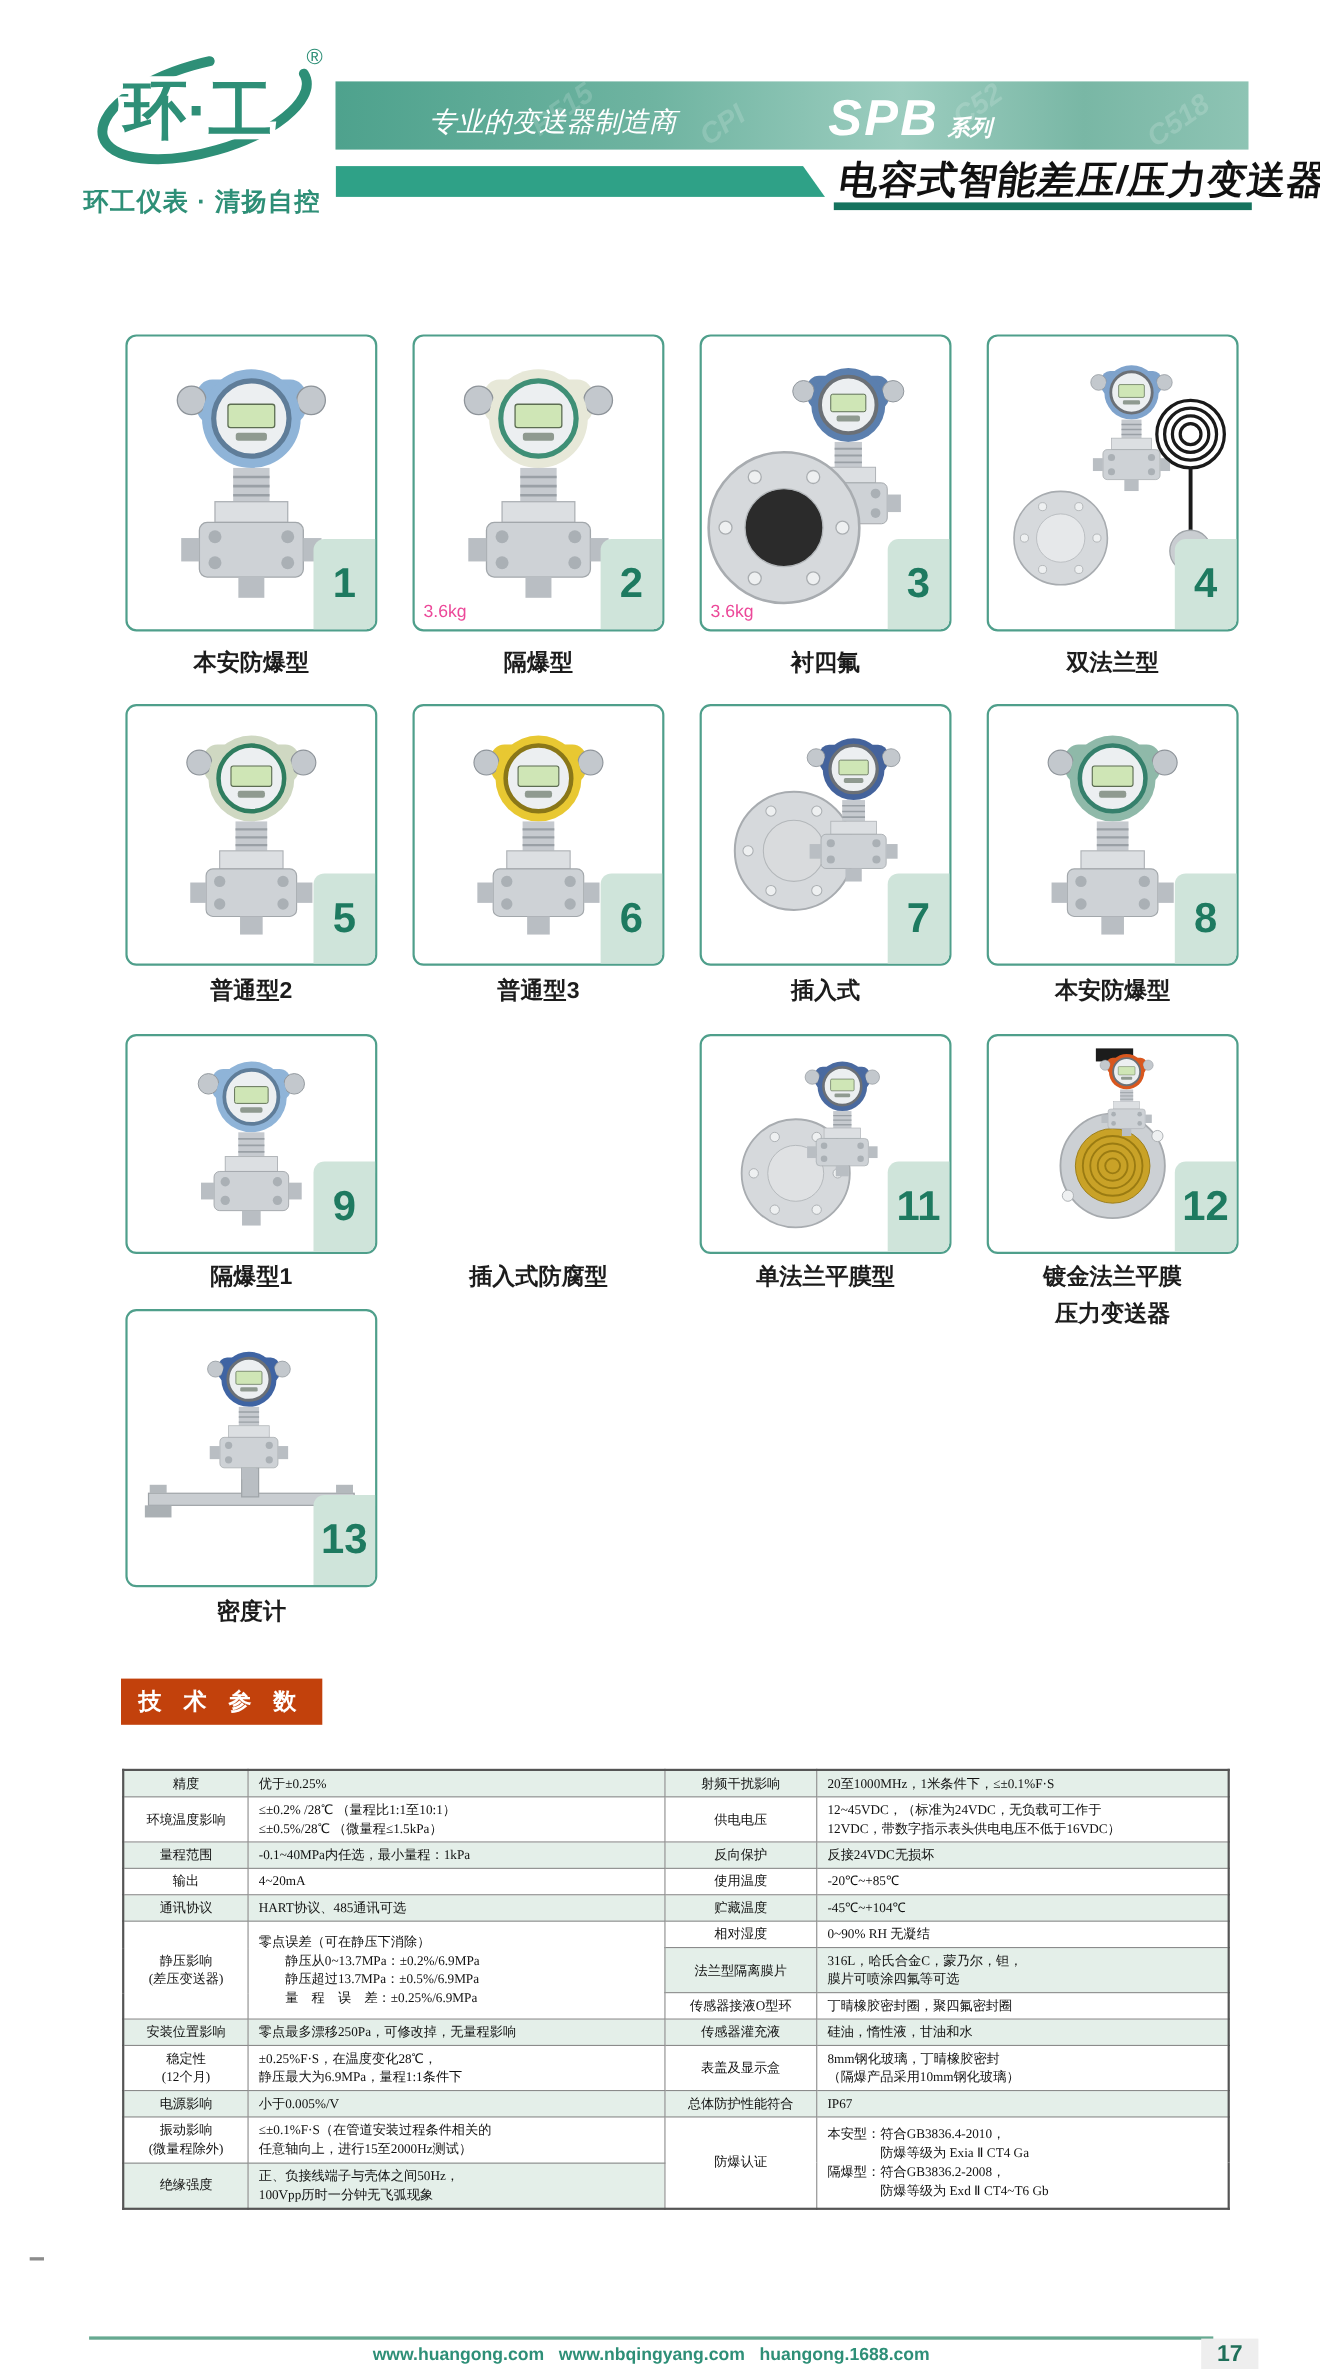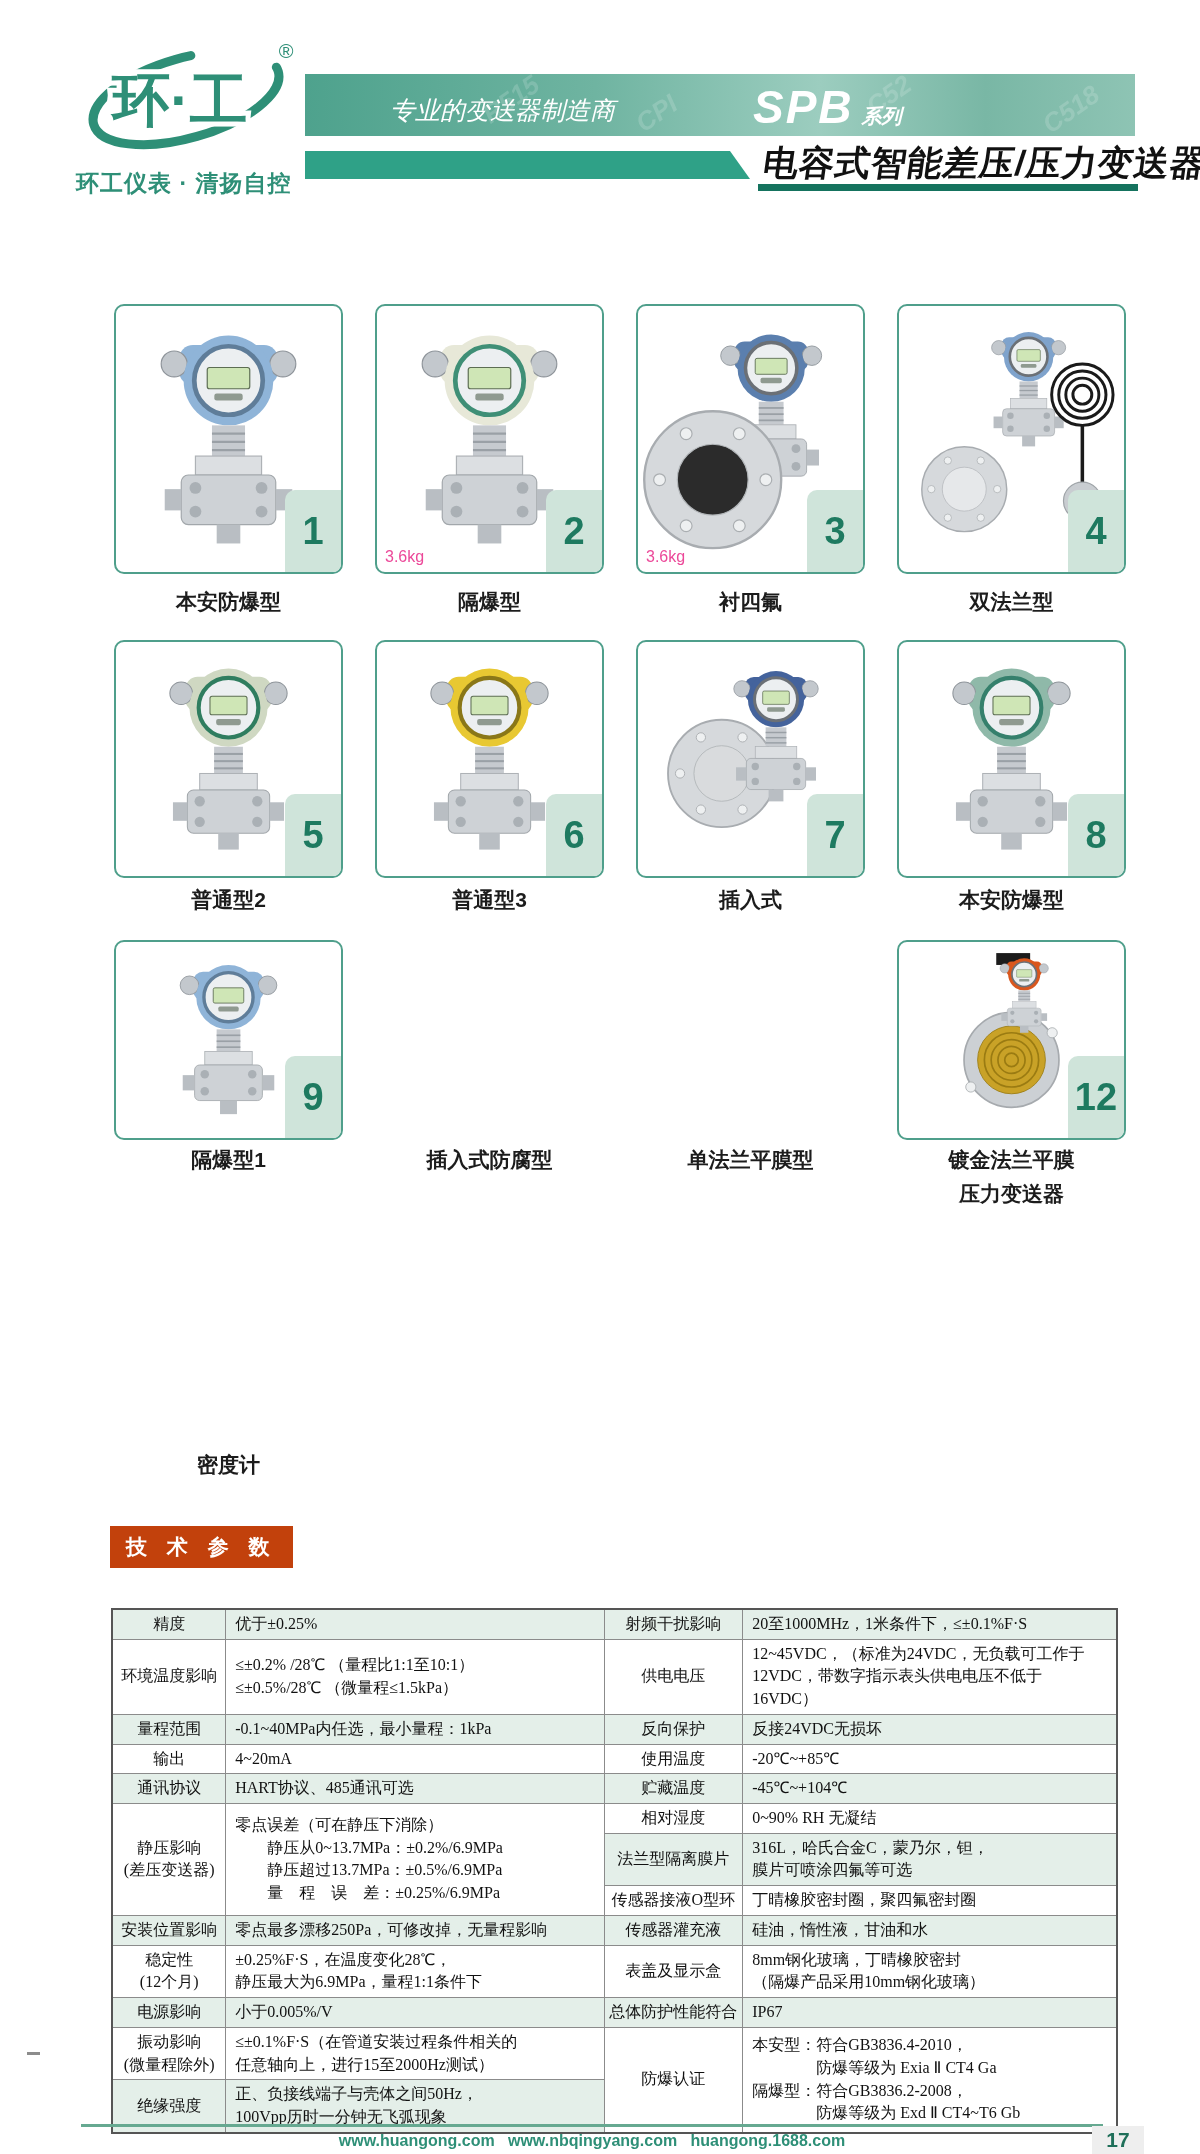--- a/index.html
+++ b/index.html
@@ -56,21 +56,21 @@
   .c9 .pimg{--head:#8fb4d8;--ring:#5f7d99} .c10 .pimg{--head:#4a6aa0}
   .c11 .pimg{--head:#4a6aa0;--disc:#dfe1e3} .c12 .pimg{--head:#d9571e}
   .c13 .pimg{--head:#3f64a3}
 
   
   .specs-title { position:absolute; left:110px; top:1526px; background:#c2410c; color:#fff;
                  font-size:21px; font-weight:800; letter-spacing:7px; padding:7px 16px; }
   table.spec { position:absolute; left:111px; top:1608px; width:1007px; border-collapse:collapse;
                font-family:"Liberation Serif", serif; }
   table.spec { border:2px solid #555; }
-  .spec td { border:1px solid #8b8b8b; font-size:16px; line-height:1.42; vertical-align:middle; color:#111; }
+  .spec td { border:1px solid #8b8b8b; font-size:12px; line-height:1.42; vertical-align:middle; color:#111; }
   .spec td.lbl { text-align:center; padding:3px 3px; white-space:pre-line; }
   .spec td.val { text-align:left; padding:3px 9px; white-space:pre-wrap; }
   .spec td.g { background:#e4efe9; } .spec td.w { background:#ffffff; }
 
   
   .dash { position:absolute; left:27px; top:2052px; width:13px; height:3px; background:#8c8c8c; }
   .rule { position:absolute; left:81px; top:2124px; width:1022px; height:3px; background:#66a991; }
   .urls { position:absolute; left:81px; top:2132px; width:1022px; text-align:center; font-size:16px;
           font-weight:700; color:#2e8f77; white-space:pre; }
   .pageno { position:absolute; left:1092px; top:2126px; width:52px; height:28px; background:#eeeeee;
@@ -216,36 +216,59 @@
         <use href="#g-tx"></use>
       </svg>
     <span class="badge">8</span>
   </figure>
   <figure class="card c9">
     <svg class="pimg" viewBox="0 0 180 210">
         <use href="#g-tx"></use>
       </svg>
     <span class="badge">9</span>
   </figure>
+  <figure class="card c11">
+    <svg class="pimg" viewBox="0 0 180 210">
+      <g transform="translate(58,140)">
+          <use href="#g-disc"></use>
+        </g>
+      <g transform="translate(45,6) scale(.7)">
+          <use href="#g-tx"></use>
+        </g>
+    </svg>
+    <span class="badge">11</span>
+  </figure>
   <figure class="card c12">
     <svg class="pimg" viewBox="0 0 180 210">
       <circle cx="90" cy="132" r="56" fill="#ccd0d4" stroke="#a6aaae" stroke-width="2"></circle>
       <circle cx="90" cy="132" r="40" fill="#c9a227" stroke="#9a7b12"></circle>
       <circle cx="90" cy="132" r="32" fill="none" stroke="#9a7b12" stroke-width="2"></circle>
       <circle cx="90" cy="132" r="24" fill="none" stroke="#9a7b12" stroke-width="2"></circle>
       <circle cx="90" cy="132" r="16" fill="none" stroke="#9a7b12" stroke-width="2"></circle>
       <circle cx="90" cy="132" r="8" fill="none" stroke="#9a7b12" stroke-width="2"></circle>
       <circle cx="138" cy="100" r="6" fill="#eef0f1" stroke="#aaaeb1"></circle>
       <circle cx="42" cy="164" r="6" fill="#eef0f1" stroke="#aaaeb1"></circle>
       <rect x="72" y="6" width="40" height="14" fill="#1c1c1c"></rect>
       <g transform="translate(60,2) scale(.5)">
           <use href="#g-tx"></use>
         </g>
     </svg>
     <span class="badge">12</span>
+  </figure>
+  <figure class="card c13">
+    <svg class="pimg" viewBox="0 0 180 210">
+      <g transform="translate(90,150)">
+          <use href="#g-bar"></use>
+        </g>
+      <rect x="82" y="122" width="14" height="26" fill="#b9bec3" stroke="#9fa4a8"></rect>
+      <g transform="translate(34,16) scale(.6)">
+          <use href="#g-tx"></use>
+        </g>
+    </svg>
+    <span class="badge">13</span>
   </figure>
 
   <div class="cap p1">本安防爆型</div>
   <div class="cap p2">隔爆型</div>
   <div class="cap p3">衬四氟</div>
   <div class="cap p4">双法兰型</div>
   <div class="cap p5">普通型2</div>
   <div class="cap p6">普通型3</div>
   <div class="cap p7">插入式</div>
   <div class="cap p8">本安防爆型</div>

